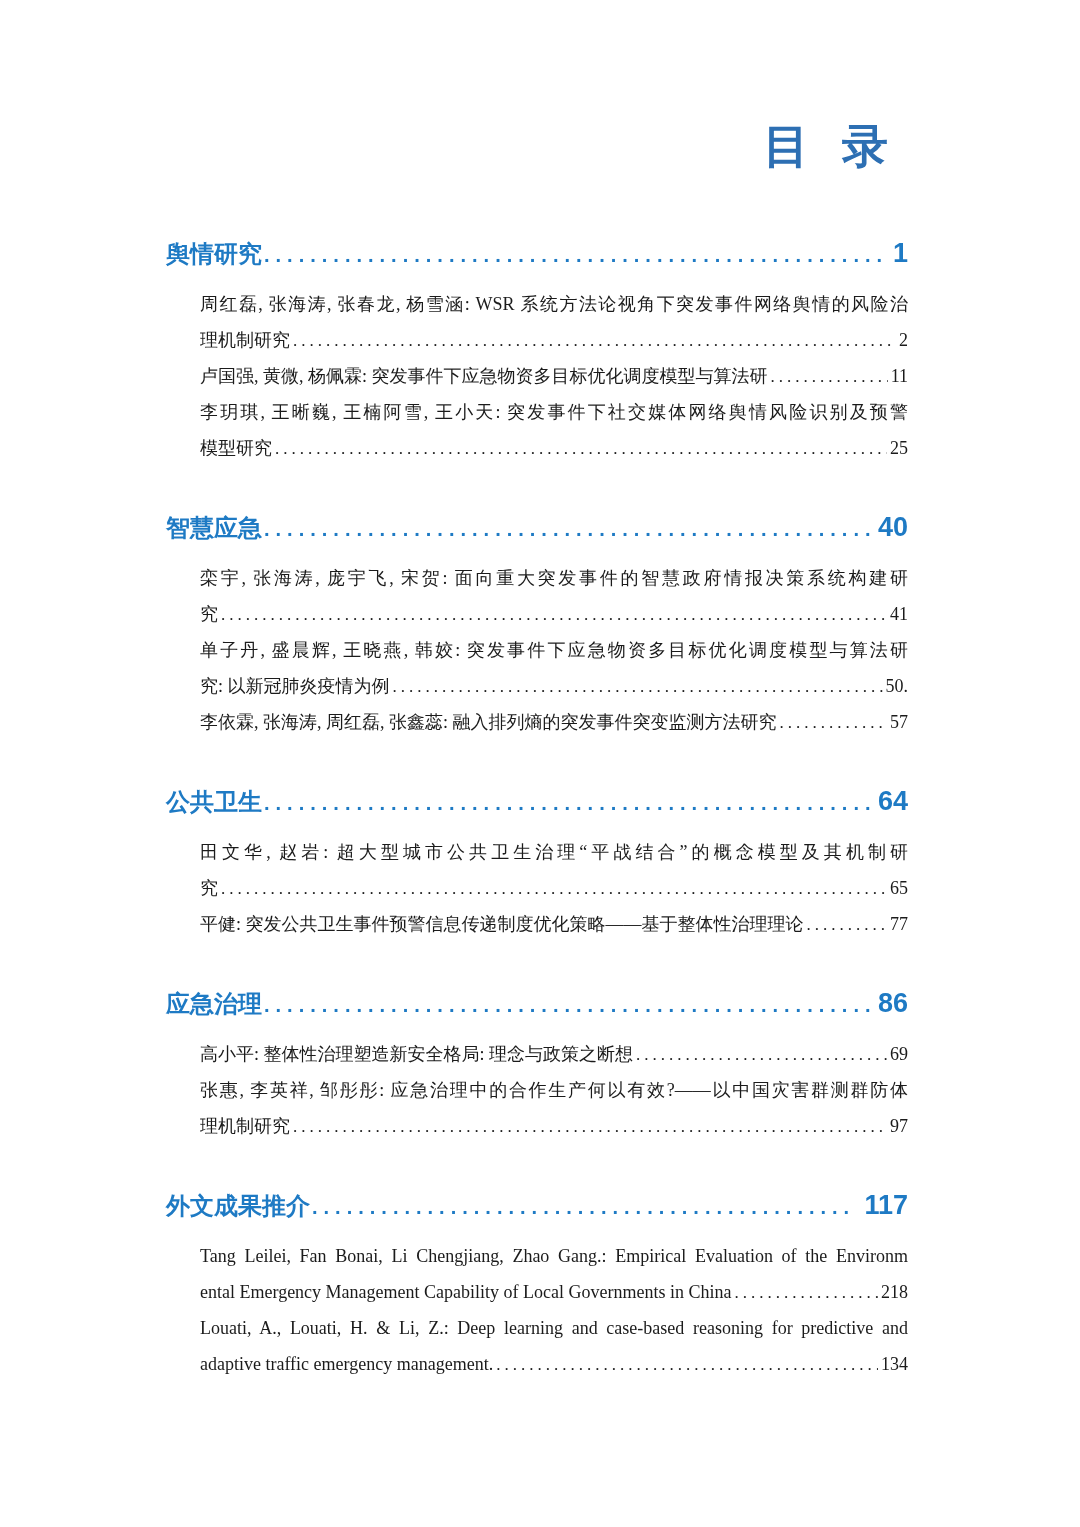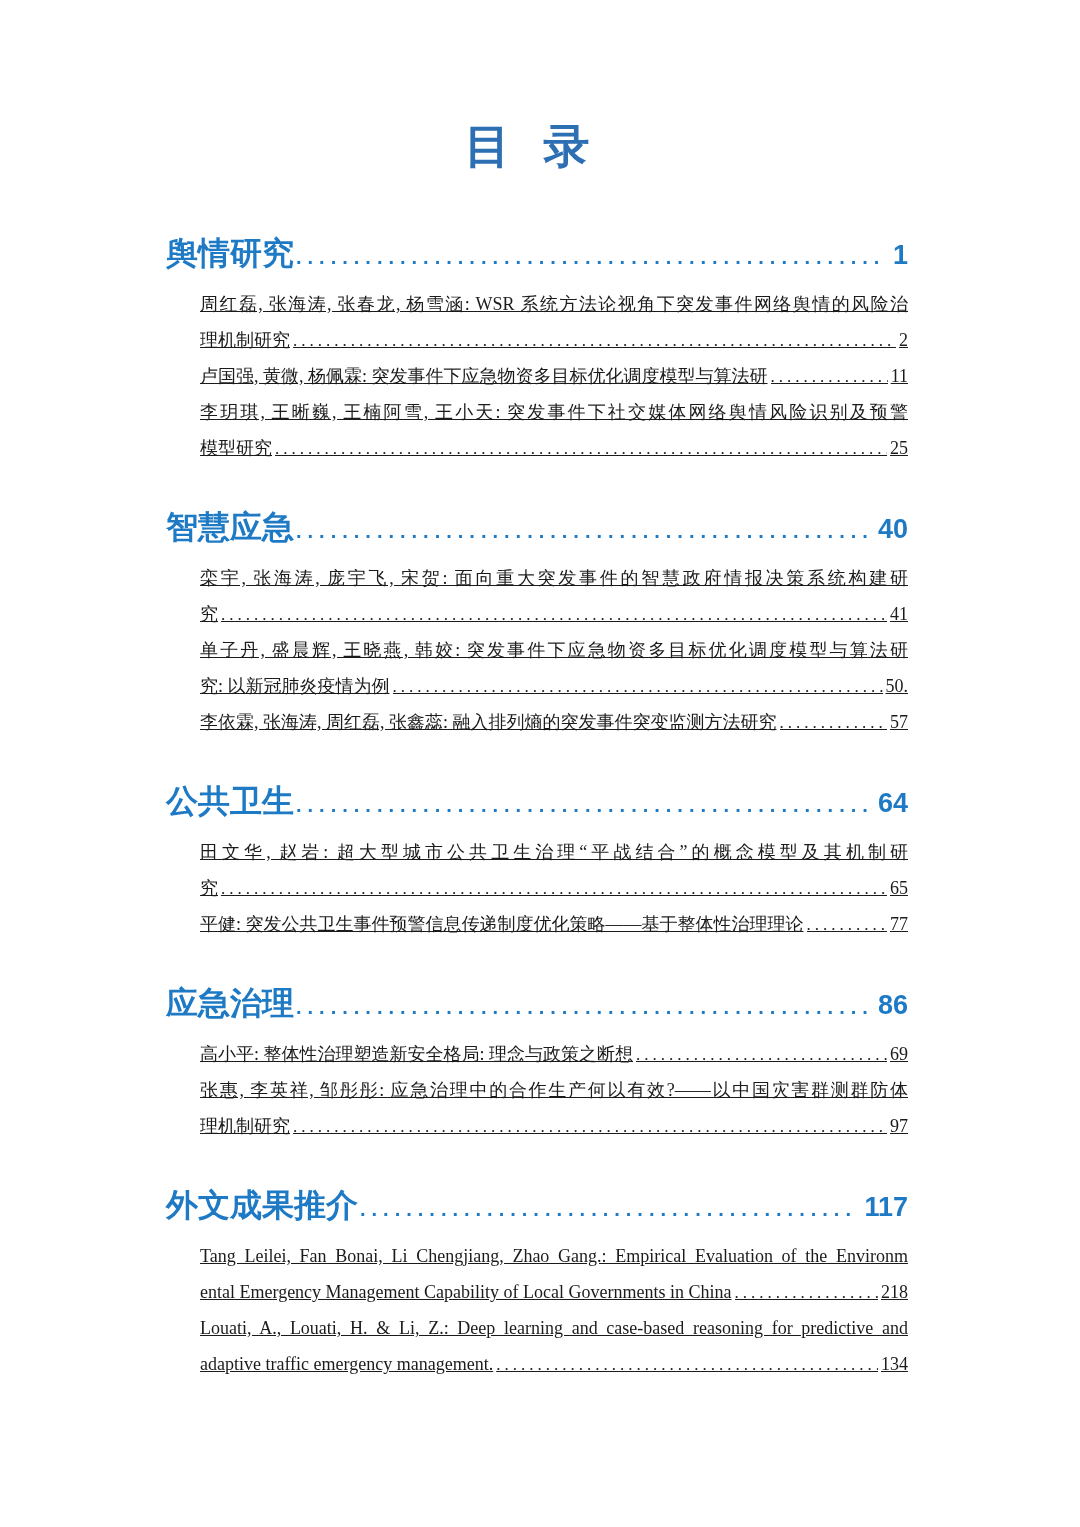--- a/index.html
+++ b/index.html
@@ -9,49 +9,49 @@
     color:#1b1b1b;
   }
   .page{
     box-sizing:border-box;
     width:1080px;height:1527px;
     padding:116px 172px 0 166px;
     background:#ffffff;
   }
   .title{
     margin:0 10px 54px 0;
-    text-align:center;
+    text-align:right;
     color:#2d6fb3;
     font-family:"Liberation Sans","DejaVu Sans",sans-serif;
     font-weight:bold;
     font-size:46px;
     line-height:60px;
     letter-spacing:10px;
   }
   .section{margin-top:38px;}
   .section:first-child{margin-top:0;}
   .sec-header{
     display:flex;align-items:baseline;
     color:#1e7ac4;
     font-family:"Liberation Sans","DejaVu Sans",sans-serif;
     font-weight:bold;
     height:46px;line-height:46px;
     margin-bottom:10px;
   }
-  .sec-title{font-size:32px;white-space:nowrap;text-align:right;}
+  .sec-title{font-size:24px;white-space:nowrap;text-align:right;}
   .sec-leader{
     flex:1;overflow:hidden;white-space:nowrap;
     margin:0 8px 0 2px;
     font-size:20px;letter-spacing:6px;
   }
   .sec-leader::after{
     content:"..........................................................................................................................................";
   }
   .sec-page{font-size:27px;white-space:nowrap;}
-  .entries{padding-left:34px;text-decoration:underline;}
+  .entries{padding-left:34px;}
   .entry-line{
     font-size:18px;
     height:36px;line-height:36px;
     overflow:hidden;
   }
   .entry-line.mid{
     text-align:justify;
     text-align-last:justify;
   }
   .entry-line.last{display:flex;align-items:baseline;}

